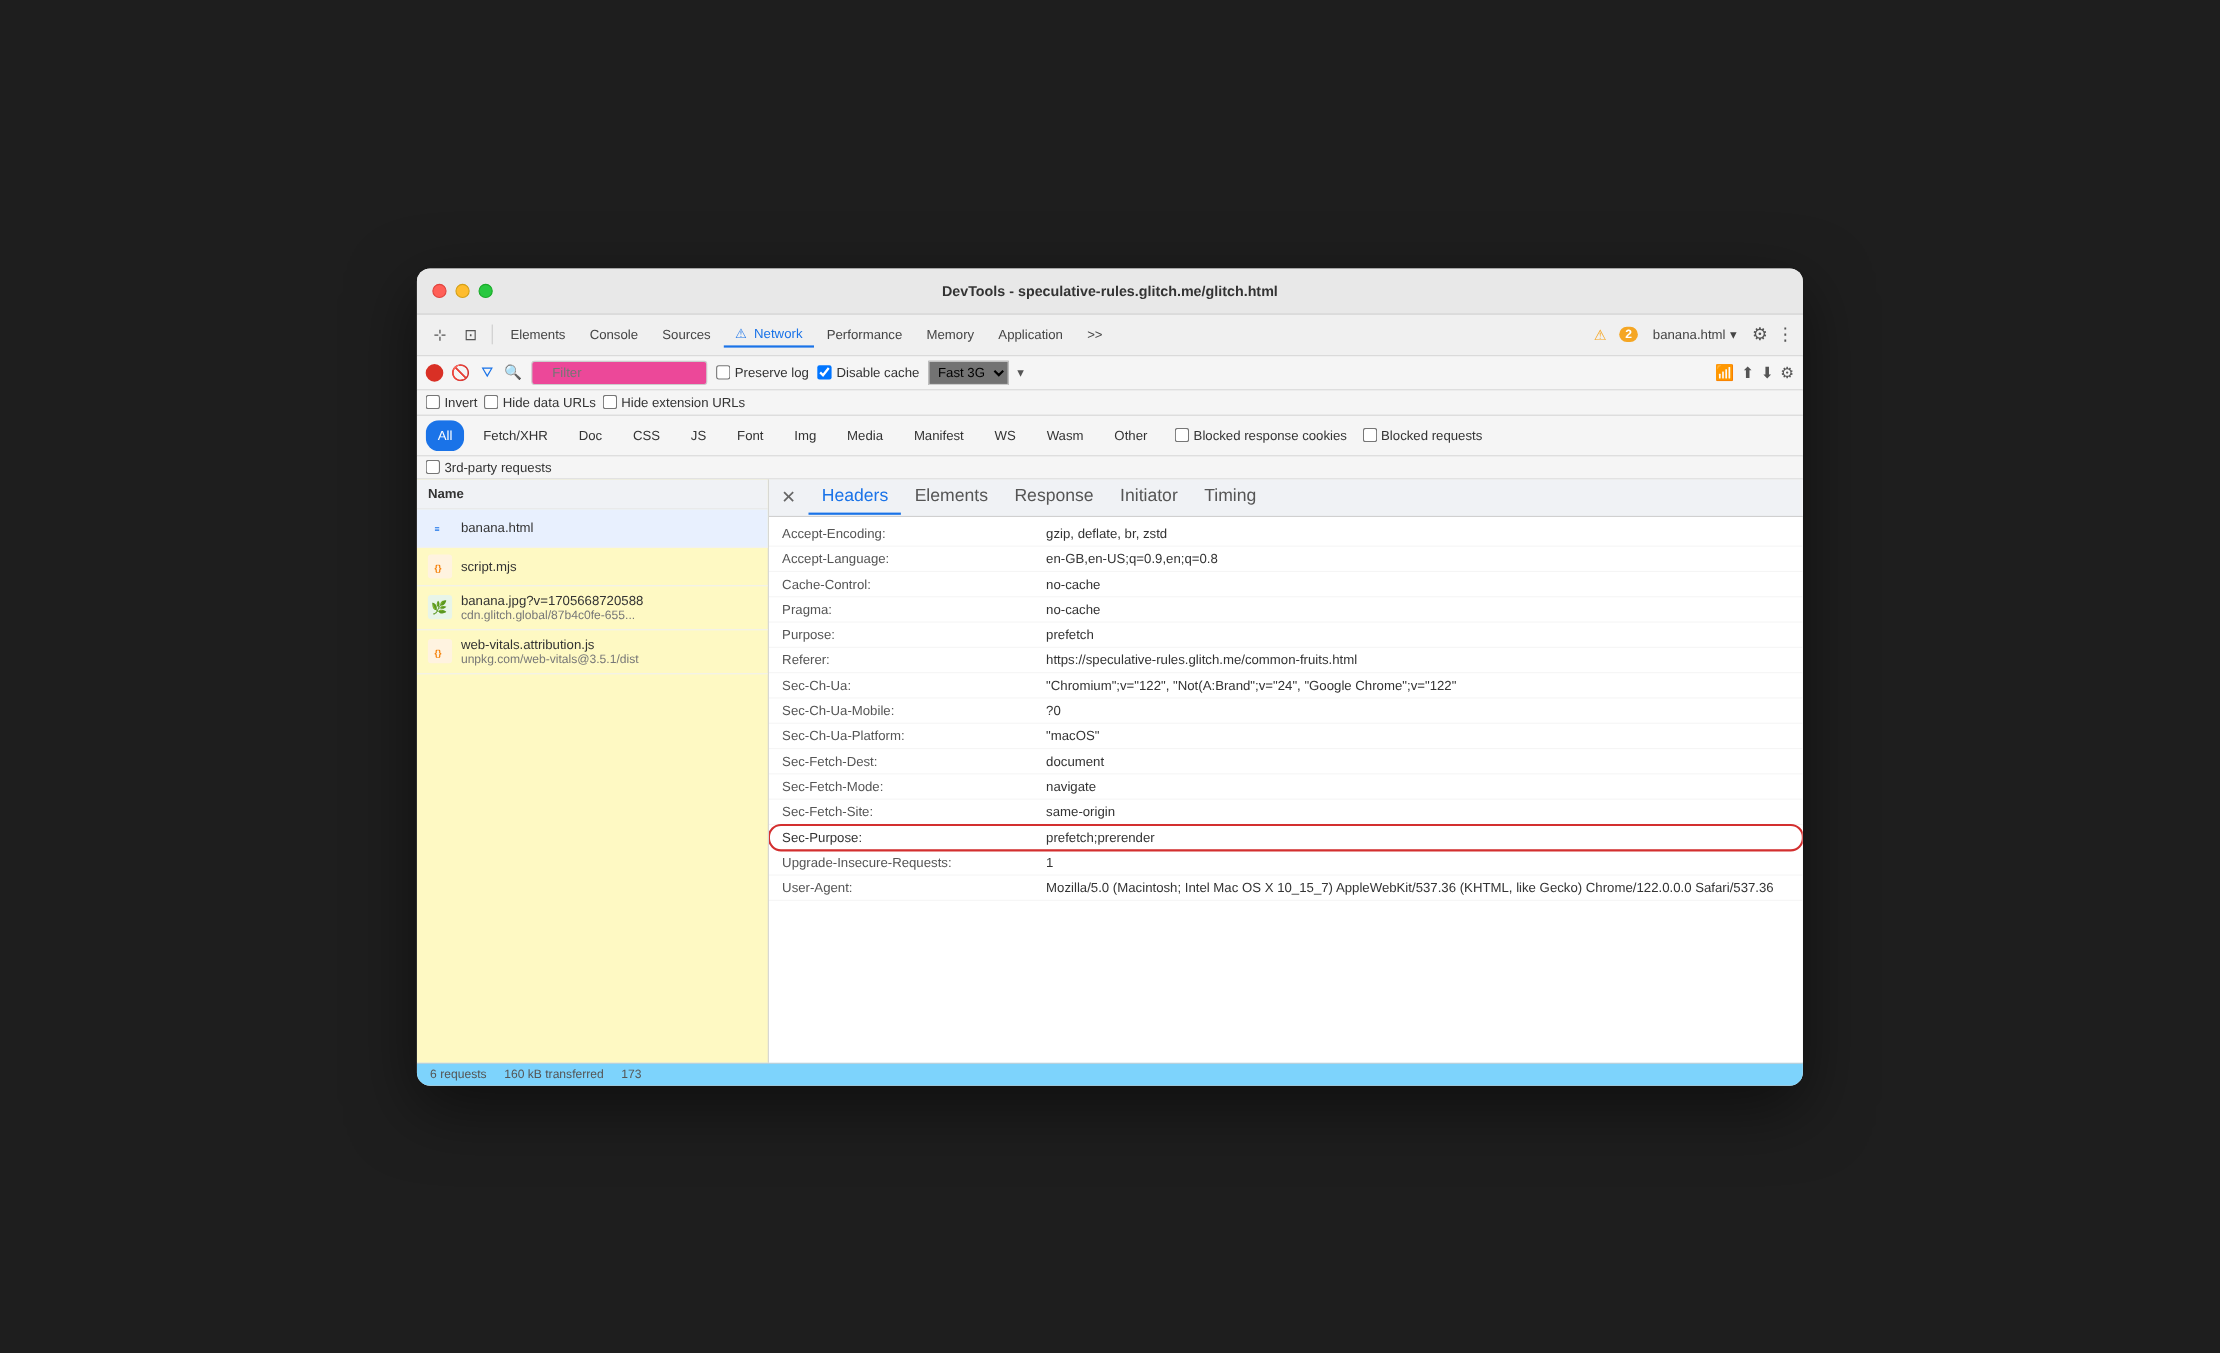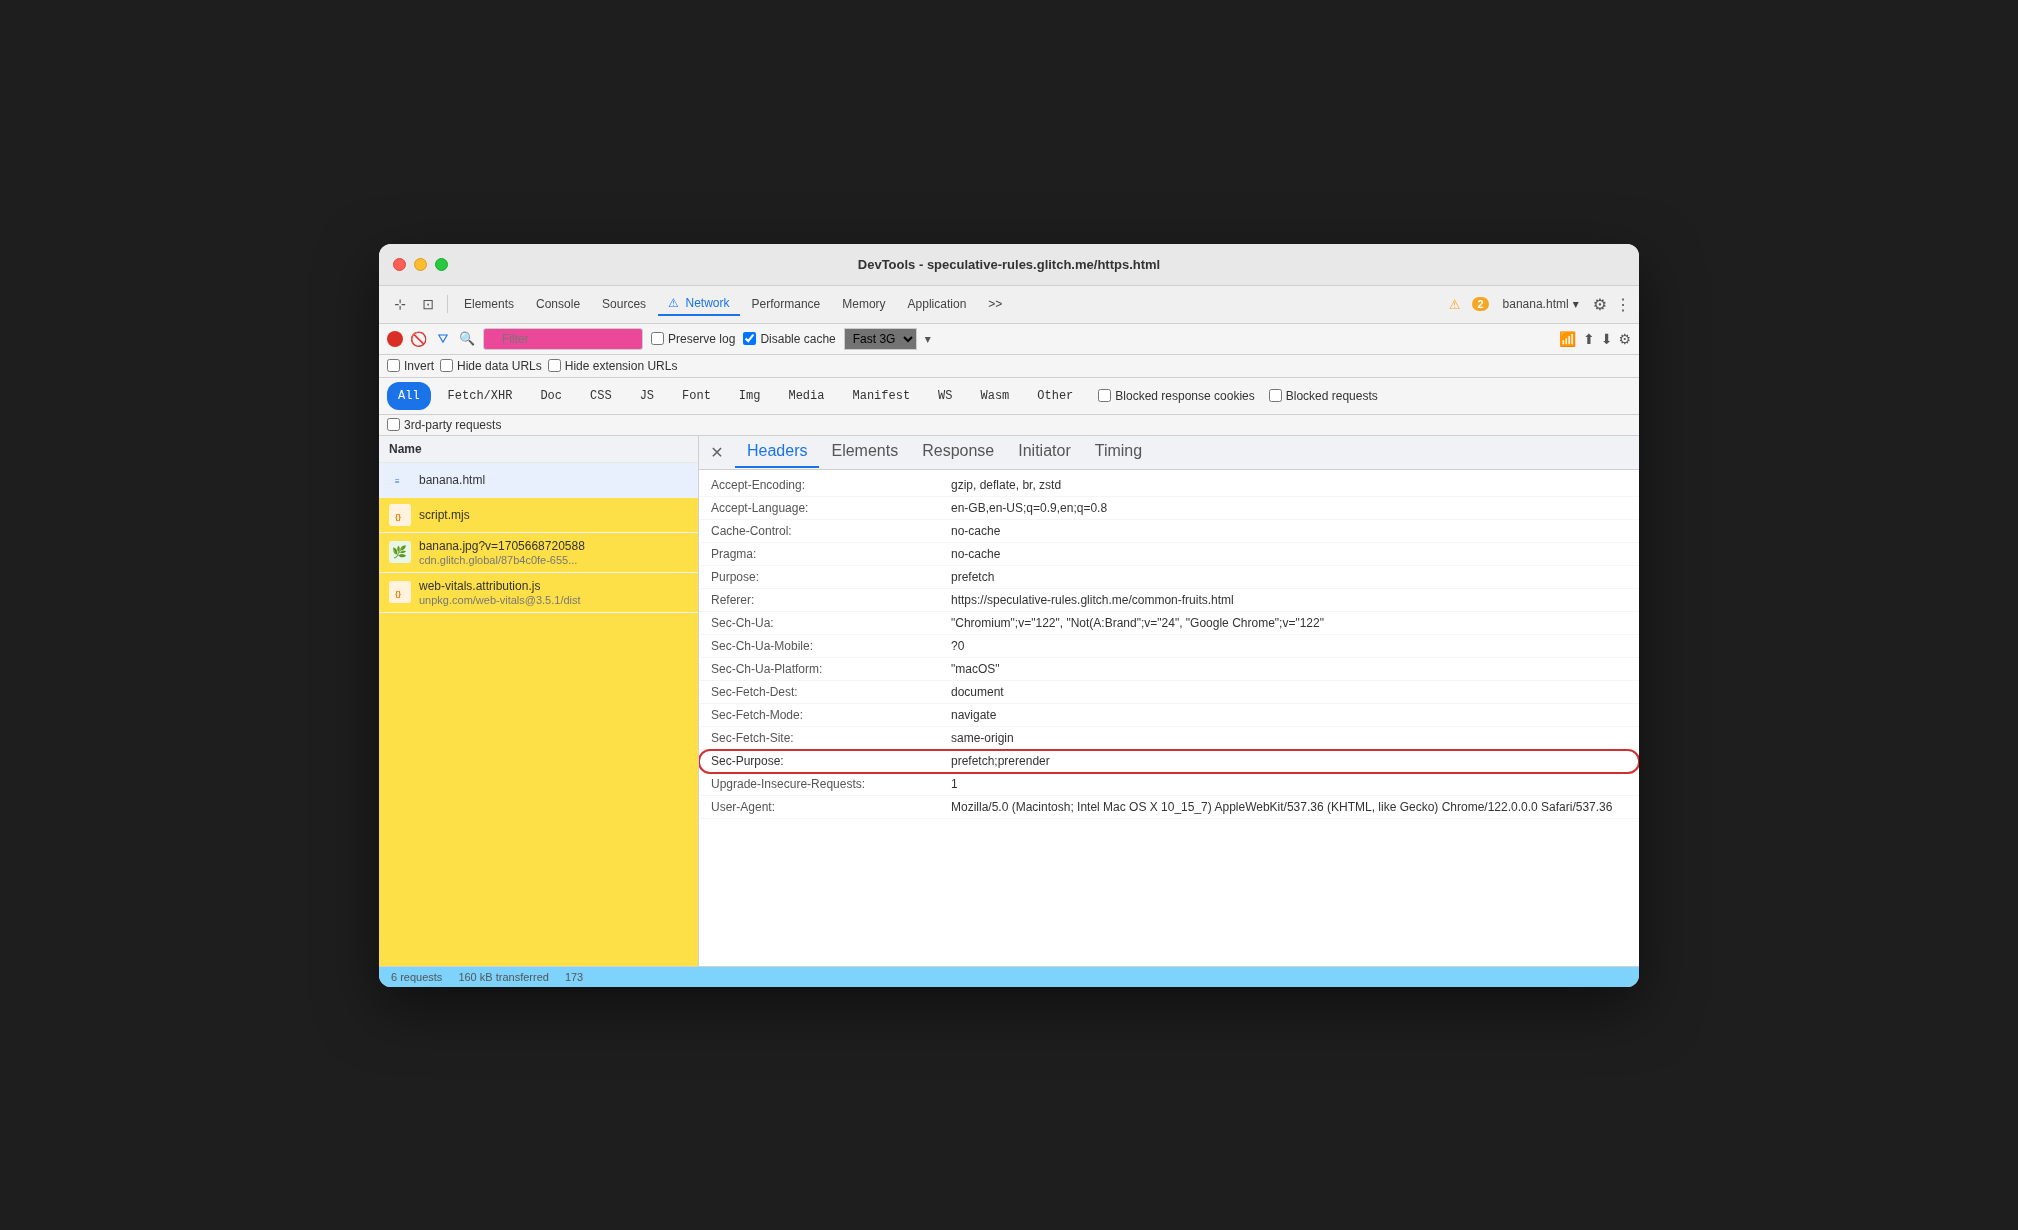--- a/index.html
+++ b/index.html
@@ -201,21 +201,20 @@
       flex-wrap: wrap;
     }
     .filter-chip {
       padding: 6px 10px;
       border-radius: 12px;
       font-size: 12px;
       cursor: pointer;
       border: 1px solid transparent;
       color: #333;
       background: transparent;
-      font-family: Liberation Mono, monospace;
     }
     .filter-chip.active {
       background: #1a73e8;
       color: white;
     }
     .blocked-label {
       display: flex;
       align-items: center;
       gap: 4px;
       font-size: 12px;
@@ -232,21 +231,21 @@
     }
     .main-content {
       display: flex;
       height: 530px;
     }
     .sidebar {
       width: 320px;
       border-right: 1px solid #d0d0d0;
       display: flex;
       flex-direction: column;
-      background: #fde047;
+      background: #fef9c3;
       flex-shrink: 0;
     }
     .sidebar-header {
       padding: 6px 10px;
       font-size: 12px;
       font-weight: 600;
       color: #333;
       border-bottom: 1px solid #e8e8e8;
       background: #f0f2f5;
     }
@@ -371,21 +370,21 @@
 <body>
 
 <div class="window">
 
   <div class="titlebar">
     <div class="traffic-lights">
       <div class="traffic-light tl-close"></div>
       <div class="traffic-light tl-min"></div>
       <div class="traffic-light tl-max"></div>
     </div>
-    <span class="titlebar-title">DevTools - speculative-rules.glitch.me/https.html</span>
+    <span class="titlebar-title">DevTools - speculative-rules.glitch.me/glitch.html</span>
   </div>
 
   <div class="toolbar">
     <div class="toolbar-icon">⊹</div>
     <div class="toolbar-icon">⊡</div>
     <div class="toolbar-sep"></div>
     <div class="toolbar-tab">Elements</div>
     <div class="toolbar-tab">Console</div>
     <div class="toolbar-tab">Sources</div>
     <div class="toolbar-tab active">

